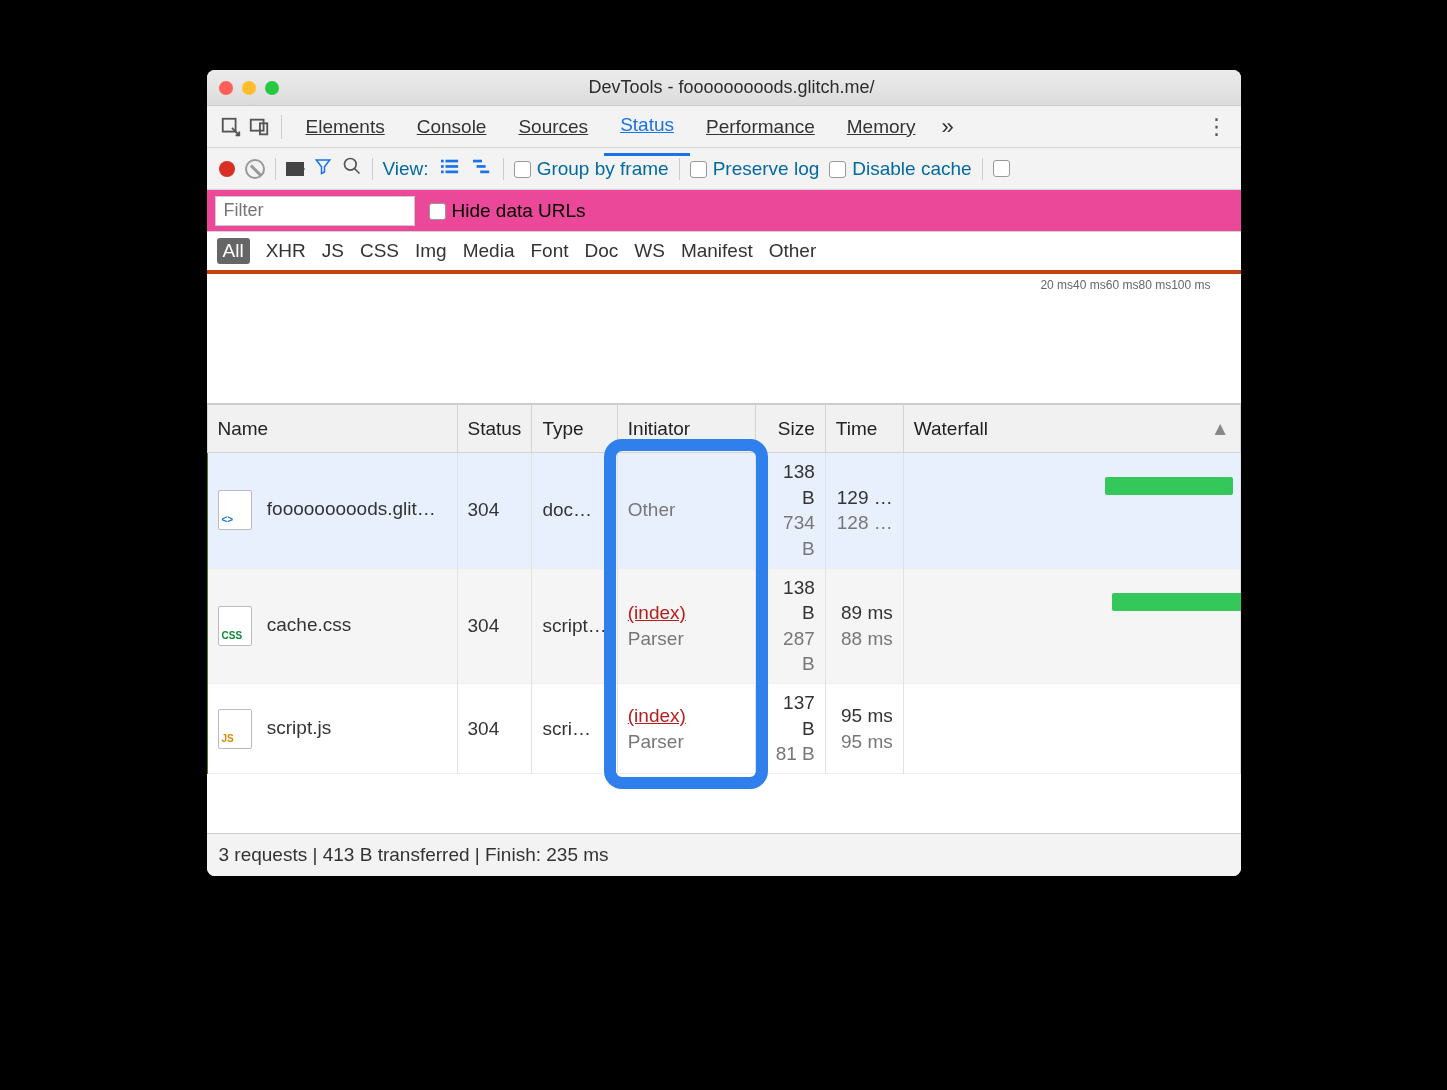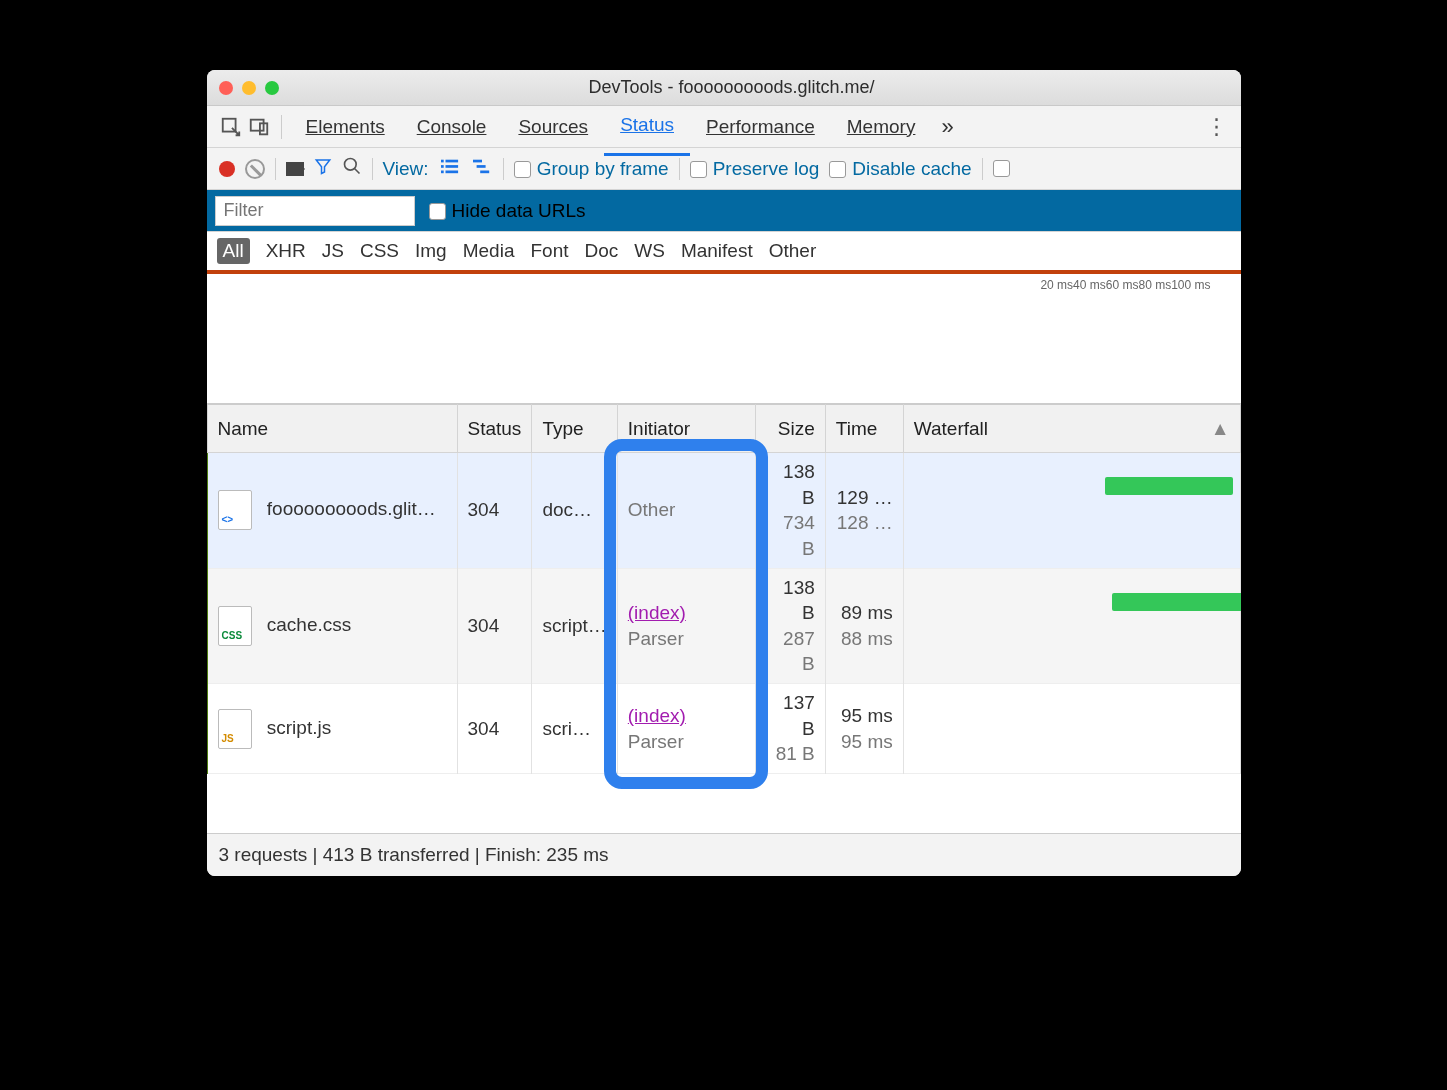--- a/index.html
+++ b/index.html
@@ -55,42 +55,42 @@
 .tb-divider { width:1px; height:22px; background:#ccc; }
 .record-btn { width:16px; height:16px; border-radius:50%; background:#d93025; }
 .nosign { width:20px;height:20px;border:2.5px solid #999;border-radius:50%;position:relative; }
 .nosign::after{content:"";position:absolute;left:2px;top:8px;width:14px;height:2.5px;background:#999;transform:rotate(45deg);} 
 .camera { width:18px;height:14px;background:#444;position:relative; }
 .camera::after{content:"";position:absolute;right:-6px;top:2px;border:5px solid transparent;border-left-color:#444;}
 .funnel svg { width:18px; height:18px; }
 .search-icon svg{width:20px;height:20px;stroke:#555;fill:none;stroke-width:2;}
 .view-list svg, .view-wf svg{width:22px;height:18px;}
 .cb { width:17px;height:17px;border:1.5px solid #999;border-radius:3px;display:inline-block;vertical-align:middle;margin-right:6px; background:#fff;}
-.filterbar{display:flex;align-items:center;height:42px;padding:0 8px;background:#0369a1;border-bottom:1px solid #d4d4d4;font-size:19px;gap:14px;}
+.filterbar{display:flex;align-items:center;height:42px;padding:0 8px;background:#ec4899;border-bottom:1px solid #d4d4d4;font-size:19px;gap:14px;}
 .filter-input{width:200px;height:30px;border:1px solid #ccc;padding:0 8px;font-size:18px;color:#999;background:#fff;}
 .type-pills{display:flex;align-items:center;gap:16px;height:42px;padding:0 10px;background:#fff;border-bottom:4px solid #c2410c;font-size:19px;color:#333;}
 .pill{cursor:pointer;}
 .pill.active{background:#666;color:#fff;border-radius:3px;padding:2px 6px;font-weight:500;}
 .timeline{height:130px;background:#fff;border-bottom:1px solid #ccc;position:relative;}
 .timeline .ticks{display:flex;justify-content:flex-end;padding:4px 30px 0 90px;font-size:12px;color:#666;}
 .net-table{width:100%;border-collapse:collapse;font-size:19px;color:#333;}
 .net-table thead th{background:#f1f1f1;border:1px solid #d4d4d4;border-top:1px solid #ccc;text-align:left;font-weight:400;height:48px;padding:0 10px;color:#222;}
 .net-table tbody td{border-left:1px solid #4d7c0f;border-right:1px solid #e2e2e2;padding:6px 10px;vertical-align:middle;height:70px;}
 .net-table tbody tr{border-bottom:1px solid #eee;}
 .row-blue{background:#e8f0fe;}
 .row-gray{background:#f5f5f5;}
 .row-white{background:#fff;}
 .file-icon{width:34px;height:40px;display:inline-block;vertical-align:middle;margin-right:10px;border:1px solid #bbb;background:#fff;position:relative;border-radius:2px;}
 .file-icon .tag{position:absolute;bottom:4px;left:3px;font-size:10px;font-weight:bold;}
 .file-icon.doc .tag{color:#1a73e8;}
 .file-icon.css .tag{color:#0a8a3a;}
 .file-icon.js .tag{color:#d38b00;}
 .twoline{line-height:1.35;}
 .sub{color:#777;}
-.sub.u{text-decoration:underline;color:#a21caf;}
+.sub.u{text-decoration:underline;color:#b91c1c;}
 .sz,.tm{text-align:right;}
 .waterfall-cell{position:relative;}
 .wf-bar{position:absolute;height:18px;background:#34c759;border-radius:2px;}
 .sort-arrow{float:right;color:#888;}
 .blank-area{height:60px;background:#fff;border-bottom:1px solid #ccc;}
 .summary{height:42px;display:flex;align-items:center;padding:0 12px;font-size:19px;background:#f3f3f3;color:#333;}
 .highlight-box{
   position:absolute;
   border:12px solid #2f80ed;
   border-radius:18px;

